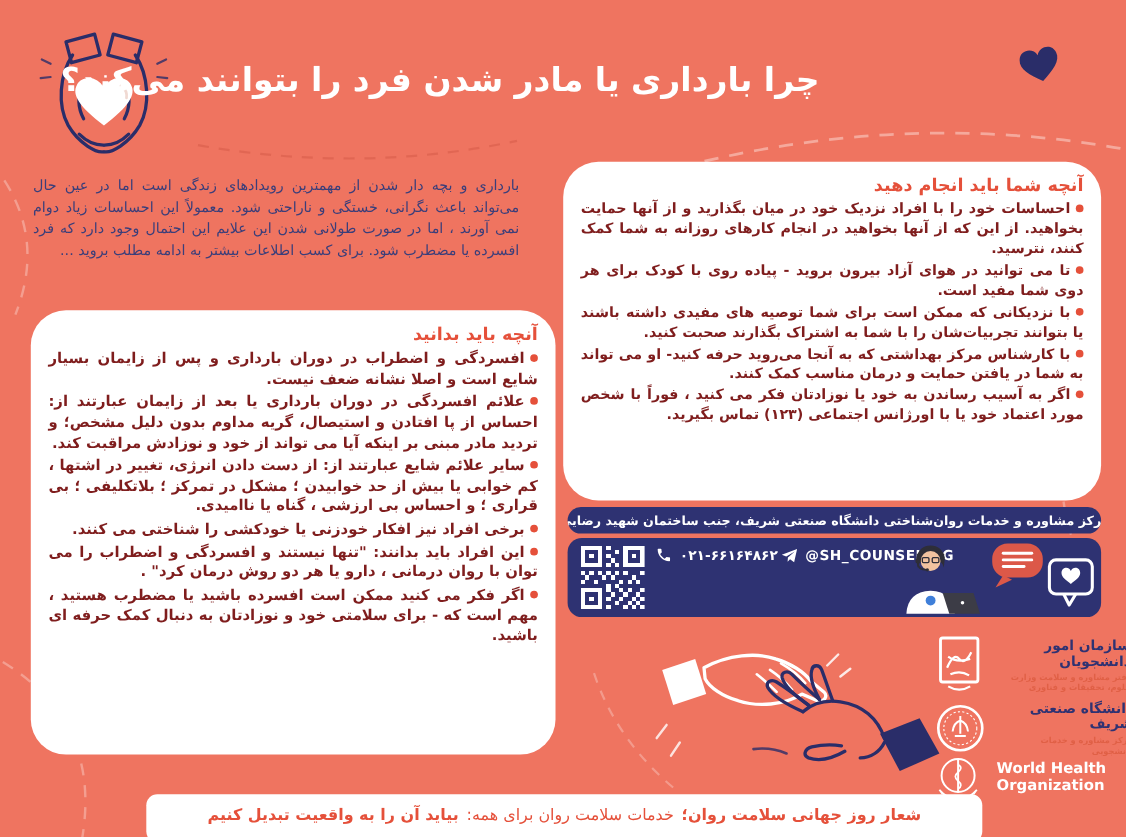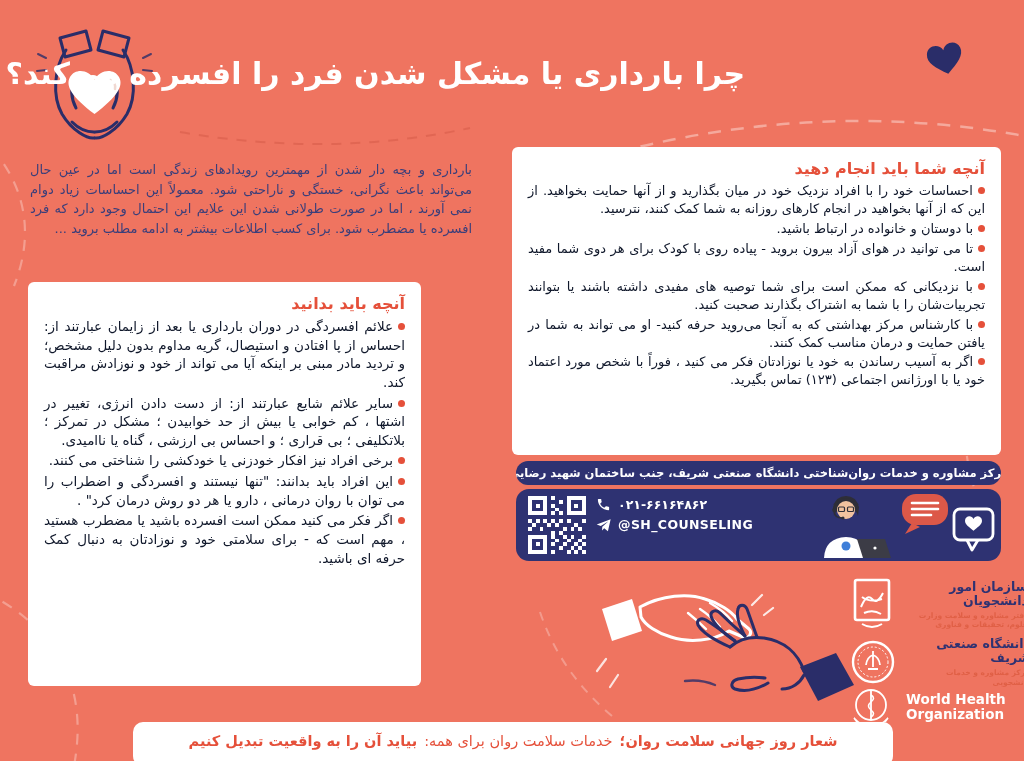--- a/index.html
+++ b/index.html
@@ -6,37 +6,37 @@
   body { width:1024px; height:761px; font-family:"DejaVu Sans", sans-serif; }
   .poster { position:relative; width:1024px; height:761px; background:#EF7460; overflow:hidden; }
   .decor { position:absolute; inset:0; pointer-events:none; }
 
   .title { position:absolute; top:56px; right:279px; direction:rtl; white-space:nowrap;
            color:#FFFFFF; font-size:30px; font-weight:bold; letter-spacing:-0.5px; }
 
   .intro { position:absolute; top:160px; left:30px; width:442px; direction:rtl;
            text-align:justify; color:#3A3E7A; font-weight:normal; font-size:13px; line-height:1.5; }
 
-  .card { position:absolute; background:#FFFFFF; border-radius:6px; padding:12px 16px; overflow:hidden; }
+  .card { position:absolute; background:#FFFFFF; border-radius:32px; padding:12px 16px; overflow:hidden; }
   .card-do   { left:512px; top:147px; width:489px; height:308px; }
-  .card-know { left:28px;  top:282px; width:393px; height:404px; }
+  .card-know { left:28px;  top:282px; width:477px; height:404px; }
   .card h2 { direction:rtl; text-align:right; color:#E5503A; font-size:16px; font-weight:bold; margin-bottom:4px; }
-  .item { direction:rtl; text-align:justify; color:#0f172a; line-height:1.38; margin-bottom:2px; }
+  .item { direction:rtl; text-align:justify; color:#7f1d1d; line-height:1.38; margin-bottom:2px;font-weight:bold; }
   .card-do .item { font-size:13px; }
   .card-know .item { font-size:13.5px; }
   .dot { display:inline-block; width:7px; height:7px; border-radius:50%; background:#E5503A; margin-left:5px; vertical-align:1px; }
 
   .pill { position:absolute; left:516px; top:461px; width:485px; height:24px; background:#2E3272;
           border-radius:13px; color:#FFFFFF; font-size:11.5px; font-weight:bold; direction:rtl;
           display:flex; align-items:center; justify-content:center; white-space:nowrap; overflow:hidden; }
 
   .contact-card { position:absolute; left:516px; top:489px; width:485px; height:72px;
                   background:#2E3272; border-radius:13px; }
   .qr { position:absolute; left:12px; top:7px; width:58px; height:58px; }
-  .rows { position:absolute; left:80px; top:7px; display:flex; flex-direction:column; gap:3px; }
+  .rows { position:absolute; left:80px; top:7px; display:flex; flex-direction:row; gap:3px; }
   .crow { display:flex; align-items:center; gap:7px; direction:ltr; color:#FFFFFF;
           font-size:12.5px; font-weight:bold; letter-spacing:0.4px; height:17px; }
   .crow svg { flex:0 0 auto; }
   .scene { position:absolute; right:4px; top:2px; }
 
   .logo-row { position:absolute; display:flex; align-items:center; gap:12px; direction:ltr; }
   .logo-text { width:122px; direction:rtl; text-align:right; }
   .logo-title { color:#2F3272; font-size:12.5px; font-weight:bold; line-height:1.15; }
   .logo-sub { color:#E06046; font-size:7.5px; font-weight:bold; line-height:1.3; margin-top:2px; }
   .who-text { width:124px; direction:ltr; text-align:left; color:#FFFFFF; font-size:13.5px;
@@ -75,40 +75,40 @@
       <path d="M95,104 q-10,10 -22,10"></path>
       <path d="M53,58 q-7,17 1,32"></path>
       <path d="M92,58 q7,17 -1,32"></path>
       <path d="M24,40 l-8,-4 M24,52 l-9,1" stroke-width="2" opacity="0.8"></path>
       <path d="M121,40 l8,-4 M121,52 l9,1" stroke-width="2" opacity="0.8"></path>
     </g>
     <path d="M72.5,62 C67,51 53,50 48,59 C43,68 50,79 72.5,96 C95,79 102,68 97,59 C92,50 78,51 72.5,62 Z" fill="#FFFFFF"></path>
     <path d="M88,60 q6,4 5,11" fill="none" stroke="#F0D9D2" stroke-width="2.5" stroke-linecap="round"></path>
   </svg>
 
-  <div class="title">چرا بارداری یا مشکل شدن فرد را افسرده می‌کند؟</div>
+  <div class="title">چرا بارداری یا مادر شدن فرد را بتوانند می‌کند؟</div>
 
   <svg class="mini-heart" width="40" height="36" viewBox="0 0 40 36">
     <path d="M20,10 C17,2 5,2 3,11 C1,19 9,26 20,34 C31,26 39,19 37,11 C35,2 23,2 20,10 Z" fill="#2A2D69"></path>
   </svg>
 
   <div class="intro">بارداری و بچه دار شدن از مهمترین رویدادهای زندگی است اما در عین حال می‌تواند باعث نگرانی، خستگی و ناراحتی شود. معمولاً این احساسات زیاد دوام نمی آورند ، اما در صورت طولانی شدن این علایم این احتمال وجود دارد که فرد افسرده یا مضطرب شود. برای کسب اطلاعات بیشتر به ادامه مطلب بروید ...</div>
 
   <div class="card card-do">
     <h2>آنچه شما باید انجام دهید</h2>
     <div class="item"><span class="dot"></span><span>احساسات خود را با افراد نزدیک خود در میان بگذارید و از آنها حمایت بخواهید. از این که از آنها بخواهید در انجام کارهای روزانه به شما کمک کنند، نترسید.</span></div>
-    <div class="item"><span class="dot"></span><span>با دوستان و خانواده در ارتباط باشید.</span></div>
     <div class="item"><span class="dot"></span><span>تا می توانید در هوای آزاد بیرون بروید - پیاده روی با کودک برای هر دوی شما مفید است.</span></div>
     <div class="item"><span class="dot"></span><span>با نزدیکانی که ممکن است برای شما توصیه های مفیدی داشته باشند یا بتوانند تجربیات‌شان را با شما به اشتراک بگذارند صحبت کنید.</span></div>
     <div class="item"><span class="dot"></span><span>با کارشناس مرکز بهداشتی که به آنجا می‌روید حرفه کنید- او می تواند به شما در یافتن حمایت و درمان مناسب کمک کنند.</span></div>
     <div class="item"><span class="dot"></span><span>اگر به آسیب رساندن به خود یا نوزادتان فکر می کنید ، فوراً با شخص مورد اعتماد خود یا با اورژانس اجتماعی (۱۲۳) تماس بگیرید.</span></div>
   </div>
 
   <div class="card card-know">
     <h2>آنچه باید بدانید</h2>
+    <div class="item"><span class="dot"></span><span>افسردگی و اضطراب در دوران بارداری و پس از زایمان بسیار شایع است و اصلا نشانه ضعف نیست.</span></div>
     <div class="item"><span class="dot"></span><span>علائم افسردگی در دوران بارداری یا بعد از زایمان عبارتند از: احساس از پا افتادن و استیصال، گریه مداوم بدون دلیل مشخص؛ و تردید مادر مبنی بر اینکه آیا می تواند از خود و نوزادش مراقبت کند.</span></div>
     <div class="item"><span class="dot"></span><span>سایر علائم شایع عبارتند از: از دست دادن انرژی، تغییر در اشتها ، کم خوابی یا بیش از حد خوابیدن ؛ مشکل در تمرکز ؛ بلاتکلیفی ؛ بی قراری ؛ و احساس بی ارزشی ، گناه یا ناامیدی.</span></div>
     <div class="item"><span class="dot"></span><span>برخی افراد نیز افکار خودزنی یا خودکشی را شناختی می کنند.</span></div>
     <div class="item"><span class="dot"></span><span>این افراد باید بدانند: "تنها نیستند و افسردگی و اضطراب را می توان با روان درمانی ، دارو یا هر دو روش درمان کرد" .</span></div>
     <div class="item"><span class="dot"></span><span>اگر فکر می کنید ممکن است افسرده باشید یا مضطرب هستید ، مهم است که - برای سلامتی خود و نوزادتان به دنبال کمک حرفه ای باشید.</span></div>
   </div>
 
   <div class="pill">مرکز مشاوره و خدمات روان‌شناختی دانشگاه صنعتی شریف، جنب ساختمان شهید رضایی</div>
 
   <div class="contact-card">

